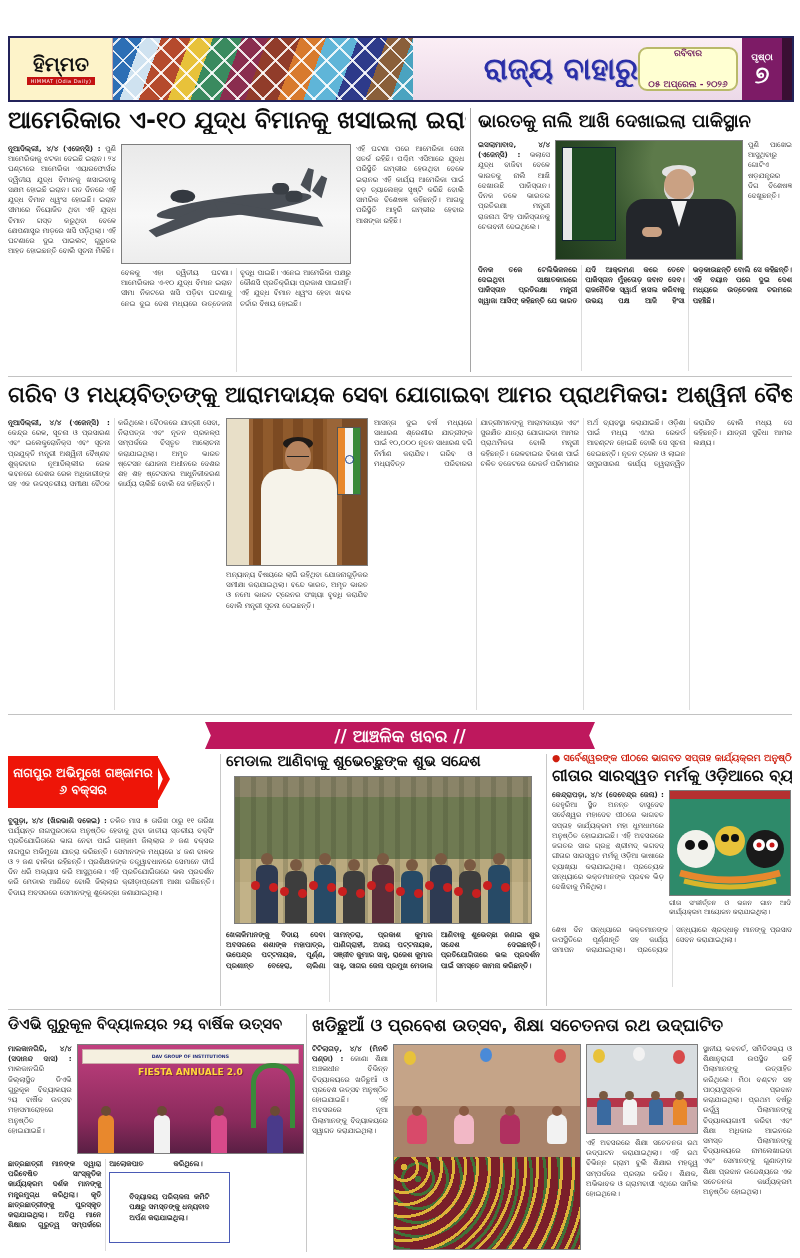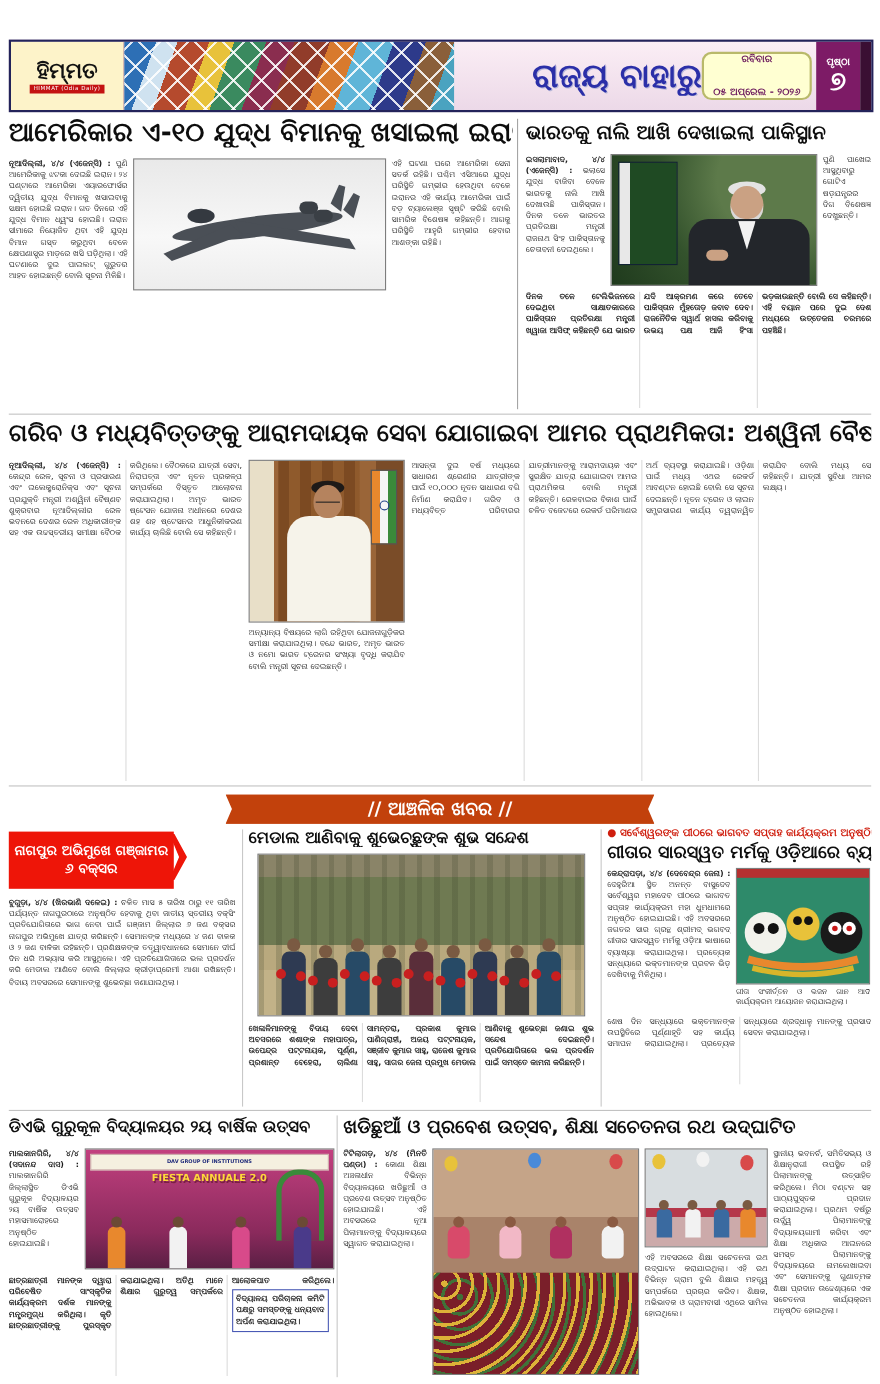--- a/index.html
+++ b/index.html
@@ -48,21 +48,21 @@
   
   .photo-ash{background:linear-gradient(90deg,#e8dfc8 0 16%,#9a6538 16% 82%,#7a4c28 82%);}
   .ash-door{position:absolute;left:26px;top:0;width:74px;height:100%;background:repeating-linear-gradient(90deg,#7c4a22 0 10px,#8f5a2c 10px 20px);}
   .ash-flag{position:absolute;right:6px;top:8px;width:22px;height:66px;background:linear-gradient(90deg,#e8882d 0 34%,#f5f5f5 34% 66%,#3a8a3a 66%);border:1px solid #555;}
   .ash-chakra{position:absolute;right:13px;top:36px;width:7px;height:7px;border-radius:50%;border:1px solid #224488;}
   .ash-head{position:absolute;left:58px;top:22px;width:26px;height:30px;border-radius:50% 50% 45% 45%;background:#b5835e;}
   .ash-hair{position:absolute;left:56px;top:18px;width:30px;height:13px;border-radius:50%;background:#1e1a18;}
   .ash-glasses{position:absolute;left:60px;top:33px;width:22px;height:4px;border-bottom:1.5px solid #222;}
   .ash-body{position:absolute;left:34px;top:50px;width:76px;height:96px;border-radius:20px 20px 0 0;background:#f6f3ea;}
   
-  .ribbon{background:#c2410c;color:#fff;font-weight:bold;font-size:17px;display:flex;align-items:center;justify-content:center;
+  .ribbon{background:#be185d;color:#fff;font-weight:bold;font-size:17px;display:flex;align-items:center;justify-content:center;
           clip-path:polygon(0 0,100% 0,98.5% 50%,100% 100%,0 100%,1.5% 50%);white-space:nowrap;overflow:hidden;}
   
   .redbox{background:#ee1508;color:#fff;font-weight:bold;font-size:12.5px;line-height:1.35;display:flex;align-items:center;justify-content:center;text-align:center;padding:3px 4px;white-space:normal;overflow:hidden;}
   .red-chevron{background:#ee1508;clip-path:polygon(0 0,28% 0,100% 50%,28% 100%,0 100%,55% 50%);}
   .kicker{color:#cf1e0e;font-weight:bold;font-size:9.5px;white-space:nowrap;overflow:hidden;}
   
   .photo-box{background:linear-gradient(180deg,#8a8468 0 14%,#6f7a52 14% 56%,#b9a97e 56% 72%,#c2b288 72%);}
   .photo-box:before{content:"";position:absolute;inset:0;background:repeating-linear-gradient(90deg,rgba(55,62,38,.35) 0 5px,transparent 5px 16px);opacity:.6;}
   .persons{position:absolute;left:0;right:0;bottom:0;height:78px;display:flex;justify-content:center;gap:7px;align-items:flex-end;}
   .person{position:relative;width:22px;height:58px;border-radius:7px 7px 0 0;background:#2e3a52;}
@@ -92,21 +92,21 @@
   .room-people{position:absolute;left:0;right:0;top:34%;display:flex;justify-content:space-around;z-index:2;}
   .room-person{width:20px;height:30px;border-radius:8px 8px 4px 4px;background:#d84a6a;position:relative;}
   .room-person:nth-child(2){background:#f2b8c6;}
   .room-person:nth-child(3){background:#b03060;}
   .room-person:nth-child(4){background:#f2f2f2;}
   .room-person:before{content:"";position:absolute;top:-8px;left:5px;width:10px;height:10px;border-radius:50%;background:#8a5a42;}
   .photo-balloon{background:linear-gradient(180deg,#d8dde0 0 60%,#b5374a 60% 70%,#caa 70%);}
   .balloon{position:absolute;width:12px;height:14px;border-radius:50%;}
   .bp{position:absolute;bottom:8px;width:14px;height:26px;border-radius:5px 5px 0 0;background:#3a6aa0;}
   .bp:before{content:"";position:absolute;top:-8px;left:2px;width:9px;height:9px;border-radius:50%;background:#7a5a42;}
-  .notebox{display:inline-block;border:1.5px solid #4a5ab5;padding:3px;margin-top:3px;width:86%;}
+  .notebox{display:inline-block;border:1.5px solid #4a5ab5;padding:19px;margin-top:3px;width:86%;}
   .caption{font-size:6.8px;line-height:1.35;color:#222;text-align:justify;}
 </style>
 </head>
 <body>
 
 <div class="page">
 
   <div class="abs masthead">
     <div class="logo-box">
       <div class="logo-title">ହିମ୍ମତ</div>
@@ -141,20 +141,21 @@
             <ellipse cx="64" cy="52" rx="13" ry="7" fill="#343940"></ellipse>
             <polygon points="96,56 206,74 212,84 102,68"></polygon>
             <polygon points="92,60 28,88 36,95 104,70"></polygon>
             <rect x="158" y="38" width="18" height="12" rx="6" fill="#3a3f45"></rect>
             <rect x="172" y="46" width="18" height="12" rx="6" fill="#3a3f45"></rect>
             <polygon points="188,40 196,22 202,24 198,48"></polygon>
             <polygon points="200,46 210,30 216,33 210,54"></polygon>
           </g>
         </svg>
       </div>
+      <div class="body-txt c2" style="width:100%;height:104px;margin-top:4px;">ବେଳକୁ ଏହା ଦ୍ୱିତୀୟ ଘଟଣା। ଆମେରିକାର ଏ-୧୦ ଯୁଦ୍ଧ ବିମାନ ଇରାନ ସୀମା ନିକଟରେ ଖସି ପଡ଼ିବା ଘଟଣାକୁ ନେଇ ଦୁଇ ଦେଶ ମଧ୍ୟରେ ଉତ୍ତେଜନା ବୃଦ୍ଧି ପାଇଛି। ଏନେଇ ଆମେରିକା ପକ୍ଷରୁ କୌଣସି ପ୍ରତିକ୍ରିୟା ପ୍ରକାଶ ପାଇନାହିଁ। ଏହି ଯୁଦ୍ଧ ବିମାନ ଧ୍ୱଂସ ହେବା ଖବର ଚର୍ଚ୍ଚାର ବିଷୟ ହୋଇଛି।</div>
     </div>
     <div class="body-txt" style="width:108px;height:100%;">ଏହି ଘଟଣା ପରେ ଆମେରିକା ସେନା ସତର୍କ ରହିଛି। ପଶ୍ଚିମ ଏସିଆରେ ଯୁଦ୍ଧ ପରିସ୍ଥିତି ଗମ୍ଭୀର ହେଉଥିବା ବେଳେ ଇରାନର ଏହି କାର୍ଯ୍ୟ ଆମେରିକା ପାଇଁ ବଡ଼ ଚ୍ୟାଲେଞ୍ଜ ସୃଷ୍ଟି କରିଛି ବୋଲି ସାମରିକ ବିଶେଷଜ୍ଞ କହିଛନ୍ତି। ଆଗକୁ ପରିସ୍ଥିତି ଆହୁରି ଗମ୍ଭୀର ହେବାର ଆଶଙ୍କା ରହିଛି।</div>
   </div>
 
   <div class="abs vrule" style="left:470px;top:108px;height:264px;"></div>
 
   <div class="abs hl" style="left:478px;top:110px;width:314px;font-size:18px;">ଭାରତକୁ ନାଲି ଆଖି ଦେଖାଇଲା ପାକିସ୍ଥାନ</div>
   <div class="abs" style="left:478px;top:140px;width:314px;height:232px;">
     <div style="display:flex;gap:5px;height:120px;">
       <div class="body-txt" style="width:72px;height:100%;">

